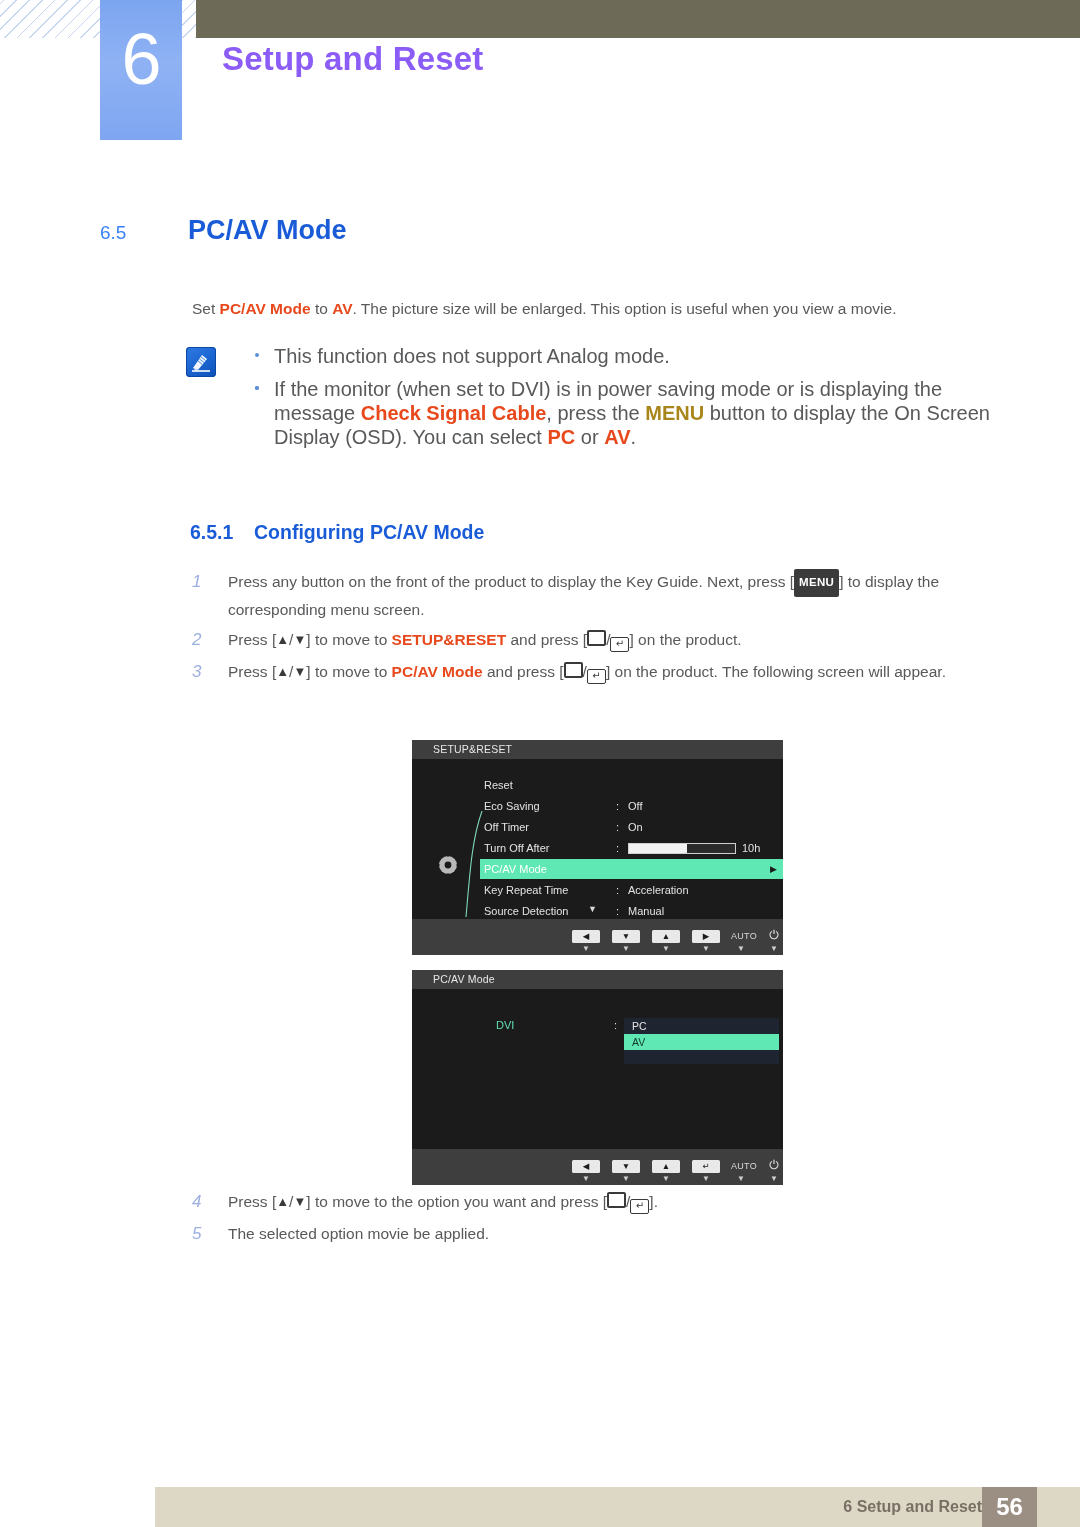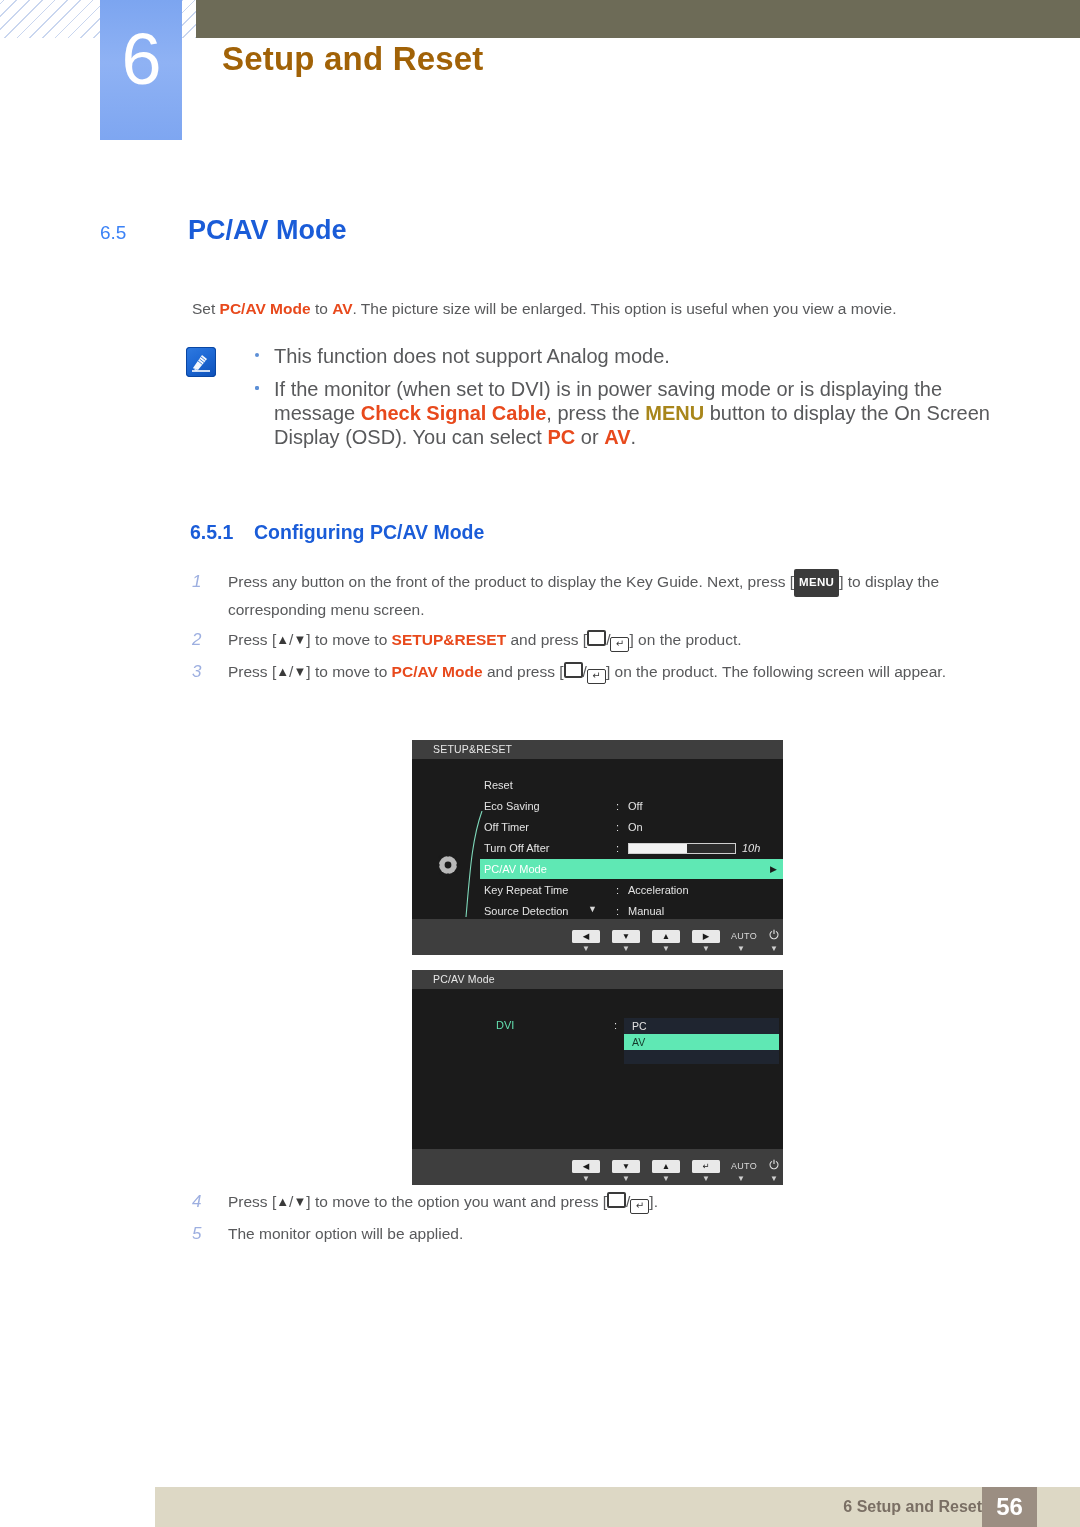--- a/index.html
+++ b/index.html
@@ -27,21 +27,21 @@
     position:absolute;left:100px;top:0;width:82px;height:140px;
     background:linear-gradient(180deg,#7ca5f0 0%,#8fb2f4 45%,#7ea6f1 100%);
   }
   .chap-num{
     position:absolute;left:0;top:18px;width:82px;
     text-align:center;color:#ffffff;font-size:72px;font-weight:400;
     line-height:82px;letter-spacing:-1px;
   }
   .chap-title{
     position:absolute;left:222px;top:40px;
-    font-size:33px;font-weight:bold;color:#a16207;letter-spacing:0.2px;
+    font-size:33px;font-weight:bold;color:#8b5cf6;letter-spacing:0.2px;
   }
 
   
   #section-heading{position:absolute;left:100px;top:215px;width:900px;}
   .sec-num{display:inline-block;width:88px;font-size:19px;font-weight:normal;color:#3b82f6;}
   .sec-title{font-size:27px;font-weight:bold;color:#1a5cd8;}
 
   
   .lead{
     position:absolute;left:192px;top:298px;width:820px;
@@ -120,21 +120,21 @@
   .row .colon{position:absolute;left:136px;top:0;}
   .row .val{position:absolute;left:148px;top:0;}
   .row.sel{background:#5fe8b4;color:#1b1b1b;}
   .row.sel .lbl{color:#ffffff;}
   .row .arrowr{position:absolute;right:6px;top:0;font-size:9px;color:#1b1b1b;}
   .slider{
     position:absolute;left:148px;top:5px;width:108px;height:11px;
     border:1px solid #cfcfcf;box-sizing:border-box;background:#2b2b2b;
   }
   .slider i{display:block;height:100%;background:#f2f2f2;width:55%;}
-  .slider-val{position:absolute;left:262px;top:0;font-size:11px;color:#e3e3e3;font-style:italic;}
+  .slider-val{position:absolute;left:262px;top:0;font-size:11px;color:#e3e3e3;}
   .downcaret{position:absolute;left:176px;top:145px;font-size:9px;color:#d8d8d8;}
 
   .osd-bar{
     position:absolute;left:0;bottom:0;width:371px;height:36px;background:#3e3e3e;
   }
   .btn{position:absolute;top:6px;width:28px;text-align:center;}
   .btn .cap{
     display:inline-block;width:28px;height:13px;background:#e9e9e9;color:#1b1b1b;
     font-size:8.5px;line-height:13px;border-radius:1.5px;
   }
@@ -375,21 +375,21 @@
   </div>
 </div>
 
 <div id="steps-bottom">
   <div class="step">
     <span class="n">4</span>
     <span>Press [</span><span class="tri">▲</span><span>/</span><span class="tri">▼</span><span>] to move to the option you want and press [</span><span class="glyph-box"></span>/<span class="glyph-enter">↵</span><span>].</span>
   </div>
   <div class="step">
     <span class="n">5</span>
-    <span>The monitor option will be applied.</span>
+    <span>The selected option movie be applied.</span>
   </div>
 </div>
 
 <div id="page-footer">
   <div class="footer-bar"></div>
   <div class="footer-label">6 Setup and Reset</div>
   <div class="footer-page">56</div>
 </div>
 
 </body></html>

